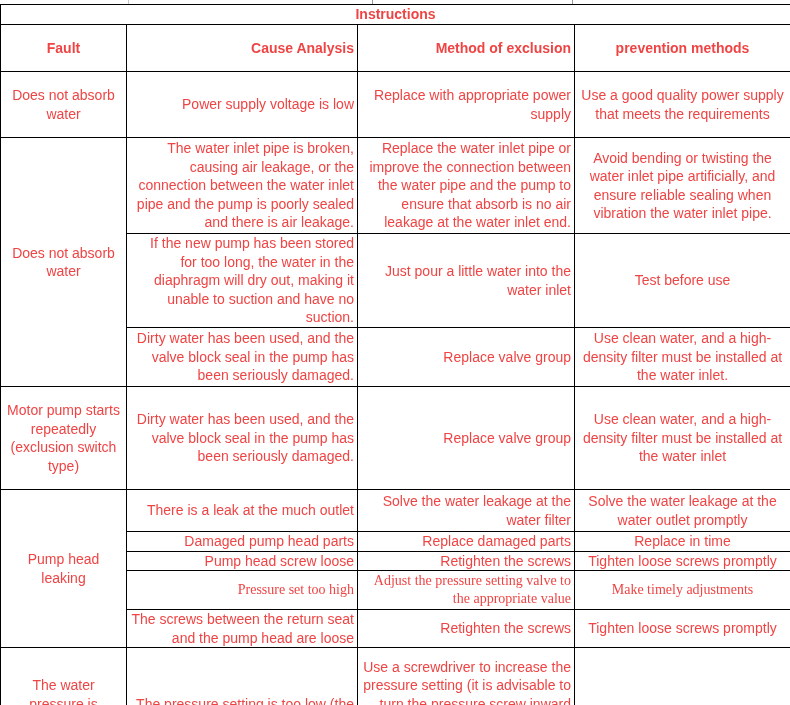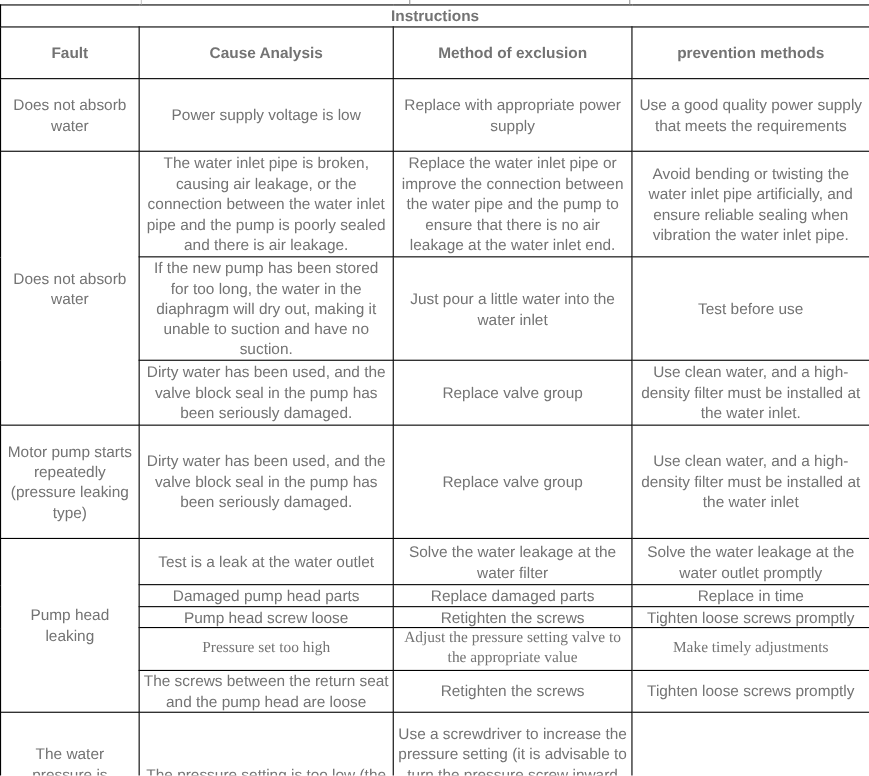--- a/index.html
+++ b/index.html
@@ -3,21 +3,21 @@
 <meta charset="utf-8">
 <style>
   html,body{margin:0;padding:0;background:#fff;}
   .page{
     position:relative;
     width:790px;height:705px;
     background:#fff;
     box-sizing:border-box;
     padding-top:4px;
     font-family:"Liberation Sans", sans-serif;
-    color:#737373;
+    color:#ef4444;
   }
   .tick{position:absolute;top:0;width:1px;height:4px;background:#9a9a9a;}
   .tick.t1{left:128px;background:#c8c8c8;}
   .tick.t2{left:372px;}
   .tick.t3{left:572px;}
   table.instructions{
     width:790px;
     table-layout:fixed;
     border-collapse:collapse;
     background:#fff;
@@ -30,22 +30,22 @@
     overflow:hidden;
     word-wrap:normal;
   }
   th.title-cell{
     text-align:center;
     font-weight:bold;
     padding:0 4px;
   }
   tr.hdr th{font-weight:bold;}
   .c-fault{text-align:center;padding:14px 6px;}
-  .c-cause{text-align:center;padding:0 3px;}
-  .c-method{text-align:center;padding:0 3px;margin-left:32px;}
+  .c-cause{text-align:right;padding:0 3px;}
+  .c-method{text-align:right;padding:0 3px;margin-left:32px;}
   .c-prevent{text-align:center;padding:0 4px;}
   tr.r-title{height:18px;}
   tr.r-hdr{height:18px;}
   tr.r1{height:37px;}
   tr.r2a{height:96px;}
   tr.r2b{height:94px;}
   tr.r2c{height:59px;}
   tr.r3{height:73px;}
   tr.r4a{height:42px;}
   tr.r4b{height:18px;padding-left:24px;}
@@ -85,44 +85,44 @@
     <tr class="r1">
       <td class="c-fault">Does not absorb water</td>
       <td class="c-cause">Power supply voltage is low</td>
       <td class="c-method">Replace with appropriate power supply</td>
       <td class="c-prevent">Use a good quality power supply that meets the requirements</td>
     </tr>
 
     <tr class="r2a">
       <td class="c-fault" rowspan="3">Does not absorb water</td>
       <td class="c-cause">The water inlet pipe is broken, causing air leakage, or the connection between the water inlet pipe and the pump is poorly sealed and there is air leakage.</td>
-      <td class="c-method">Replace the water inlet pipe or improve the connection between the water pipe and the pump to ensure that there is no air leakage at the water inlet end.</td>
+      <td class="c-method">Replace the water inlet pipe or improve the connection between the water pipe and the pump to ensure that absorb is no air leakage at the water inlet end.</td>
       <td class="c-prevent">Avoid bending or twisting the water inlet pipe artificially, and ensure reliable sealing when vibration the water inlet pipe.</td>
     </tr>
     <tr class="r2b">
       <td class="c-cause">If the new pump has been stored for too long, the water in the diaphragm will dry out, making it unable to suction and have no suction.</td>
       <td class="c-method">Just pour a little water into the water inlet</td>
       <td class="c-prevent">Test before use</td>
     </tr>
     <tr class="r2c">
       <td class="c-cause">Dirty water has been used, and the valve block seal in the pump has been seriously damaged.</td>
       <td class="c-method">Replace valve group</td>
       <td class="c-prevent">Use clean water, and a high-density filter must be installed at the water inlet.</td>
     </tr>
 
     <tr class="r3">
-      <td class="c-fault">Motor pump starts repeatedly (pressure leaking type)</td>
+      <td class="c-fault">Motor pump starts repeatedly (exclusion switch type)</td>
       <td class="c-cause">Dirty water has been used, and the valve block seal in the pump has been seriously damaged.</td>
       <td class="c-method">Replace valve group</td>
       <td class="c-prevent">Use clean water, and a high-density filter must be installed at the water inlet</td>
     </tr>
 
     <tr class="r4a">
       <td class="c-fault" rowspan="5">Pump head leaking</td>
-      <td class="c-cause">Test is a leak at the water outlet</td>
+      <td class="c-cause">There is a leak at the much outlet</td>
       <td class="c-method">Solve the water leakage at the water filter</td>
       <td class="c-prevent">Solve the water leakage at the water outlet promptly</td>
     </tr>
     <tr class="r4b">
       <td class="c-cause">Damaged pump head parts</td>
       <td class="c-method">Replace damaged parts</td>
       <td class="c-prevent">Replace in time</td>
     </tr>
     <tr class="r4c">
       <td class="c-cause">Pump head screw loose</td>

